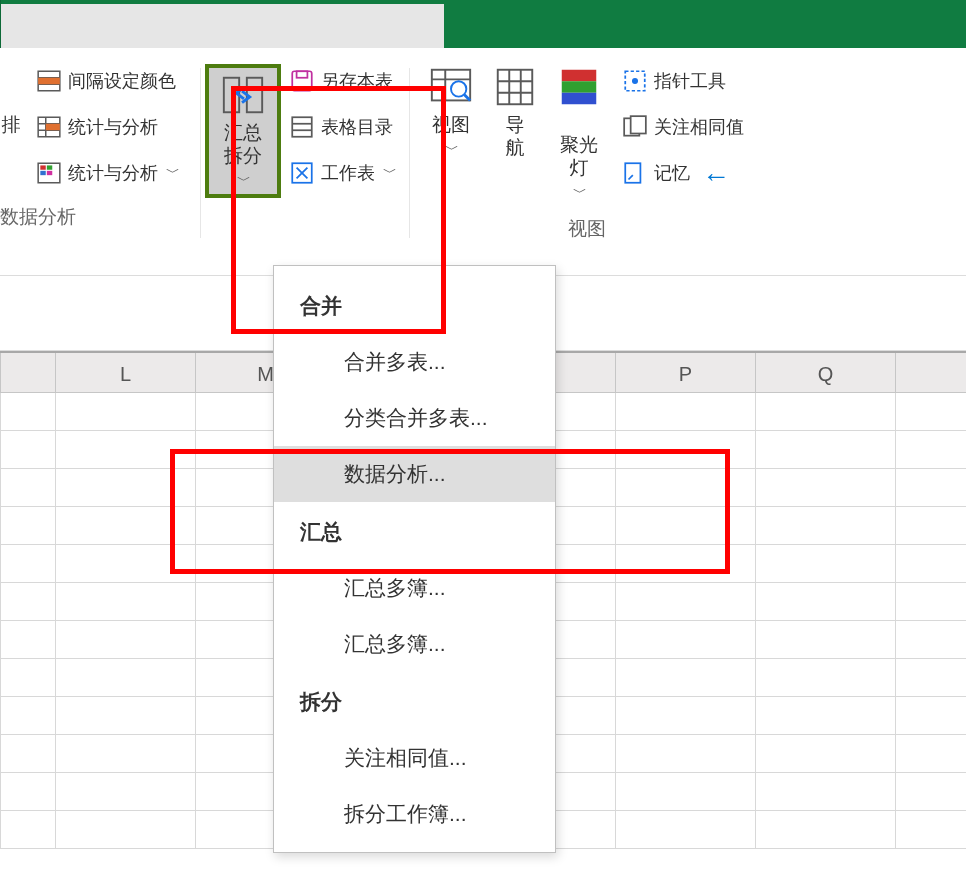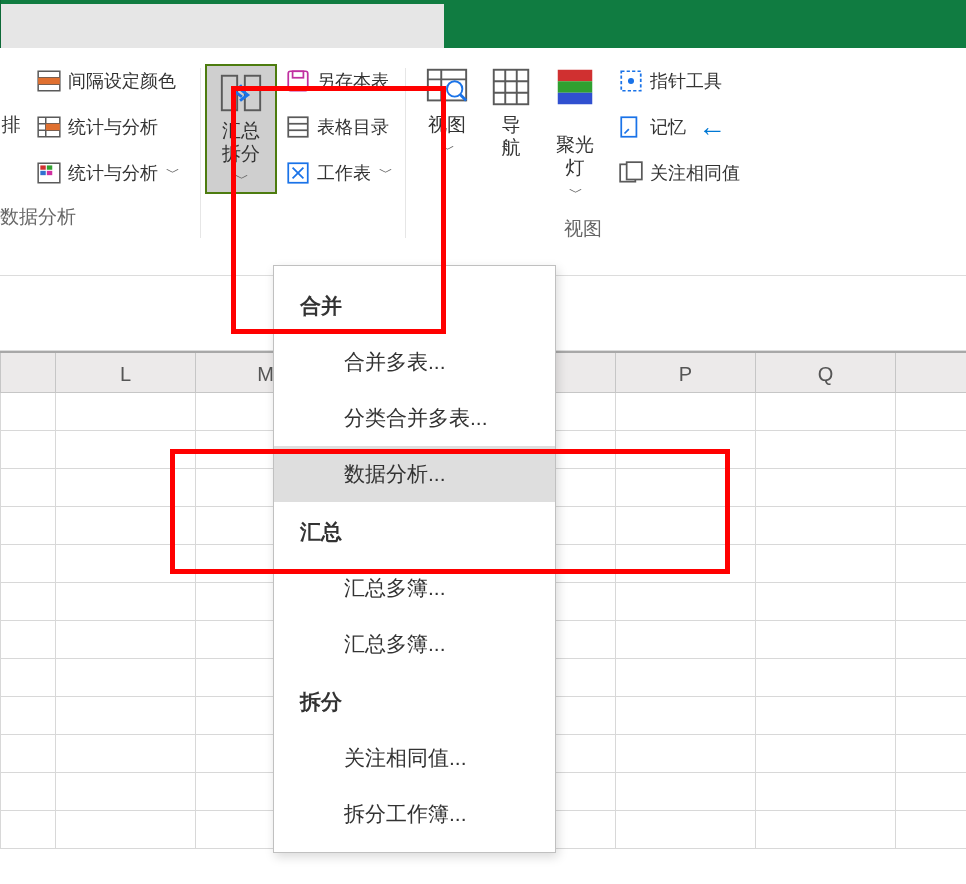--- a/index.html
+++ b/index.html
@@ -104,21 +104,21 @@
   padding: 16px 34px 14px 26px;
 }
 .dd-item {
   font-size: 21px;
   padding: 14px 26px 14px 70px;
 }
 .dd-item.hover { background: #dedede; }
 
 .pressed {
   background: #cfcfcf;
-  border: 2px solid #4d7c0f;
+  border: 4px solid #4d7c0f;
 }
 
 .arrow-left-blue { color: #0078d4; font-size: 28px; font-weight: bold; }
 </style>
 </head>
 <body>
 
 <div class="titlebar">
   <div class="titlebar-tab"></div>
 </div>
@@ -244,33 +244,33 @@
         </div>
         <div class="col">
           <div class="btn-row">
             <svg class="icon" viewBox="0 0 24 24" fill="none" stroke="#1a73e8" stroke-width="1.6">
                 <rect x="3" y="3" width="18" height="18" stroke-dasharray="3 2"></rect>
                 <circle cx="12" cy="12" r="2" fill="#1a73e8"></circle>
               </svg>
             <span>指针工具</span>
           </div>
           <div class="btn-row">
+            <svg class="icon" viewBox="0 0 24 24" fill="none" stroke="#5a5a5a" stroke-width="1.6">
+                <rect x="2" y="4" width="14" height="16"></rect>
+                <rect x="8" y="2" width="14" height="16" fill="#fff"></rect>
+              </svg>
+            <span>关注相同值</span>
+          </div>
+          <div class="btn-row">
             <svg class="icon" viewBox="0 0 24 24" fill="none" stroke="#1a73e8" stroke-width="1.6">
                 <rect x="3" y="3" width="14" height="18"></rect>
                 <path d="M6 18 l4 -4"></path>
               </svg>
             <span>记忆</span>
             <span class="arrow-left-blue" style="margin-left:6px;">←</span>
-          </div>
-          <div class="btn-row">
-            <svg class="icon" viewBox="0 0 24 24" fill="none" stroke="#5a5a5a" stroke-width="1.6">
-                <rect x="2" y="4" width="14" height="16"></rect>
-                <rect x="8" y="2" width="14" height="16" fill="#fff"></rect>
-              </svg>
-            <span>关注相同值</span>
           </div>
         </div>
       </div>
       <div class="group-label">视图</div>
     </div>
 
   </div>
 </div>
 
 <div style="height:75px;background:#fff;border-bottom:1px solid #dcdcdc;"></div>

